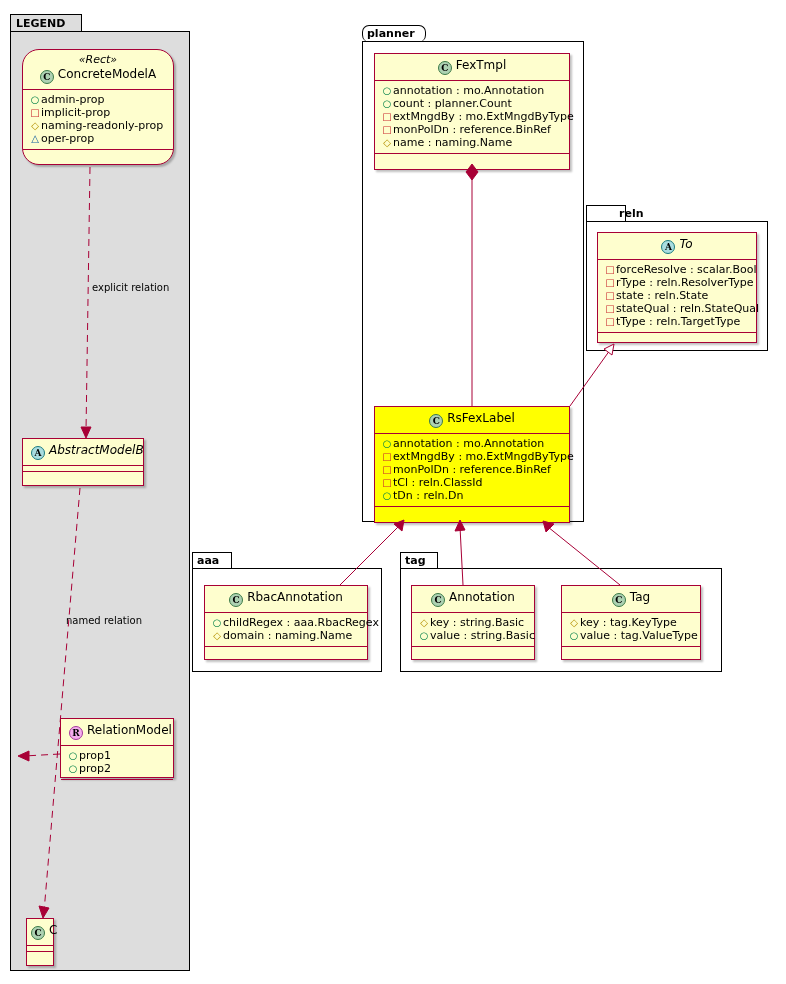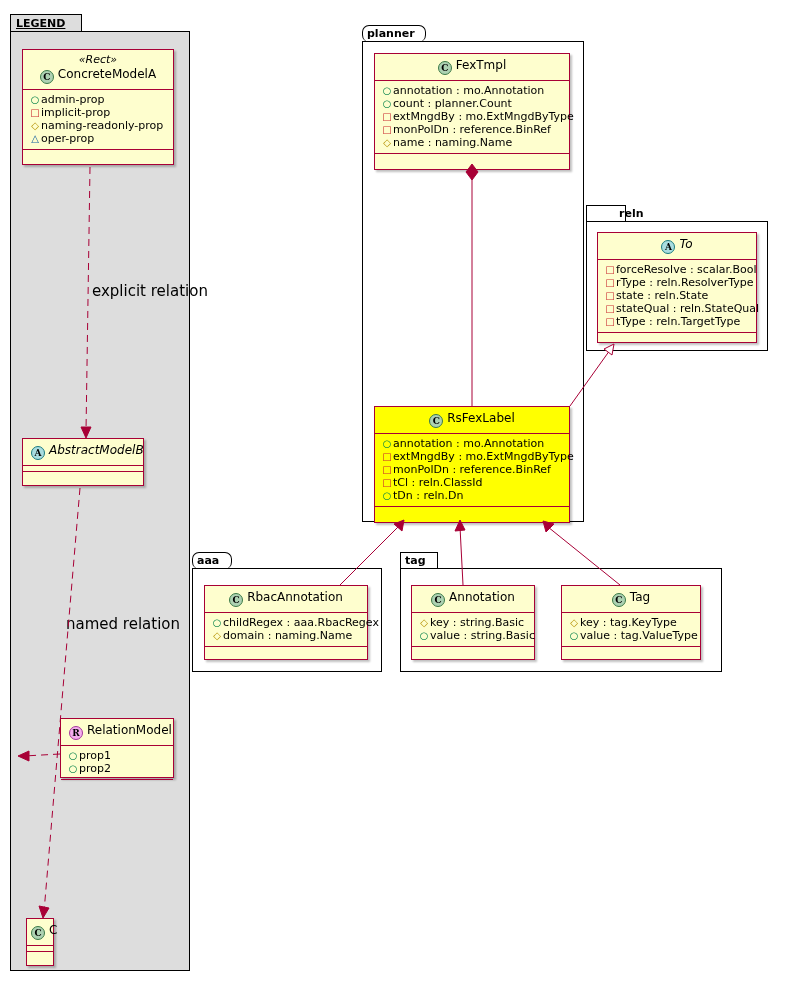--- a/index.html
+++ b/index.html
@@ -135,34 +135,34 @@
   }
   .vis-pub { color: #038048; }      
   .vis-priv { color: #c82930; }     
   .vis-prot { color: #b38f00; }     
   .vis-pkg { color: #1963a0; }      
   .emptybar { height: 5px; }
 
   
   .edge-label {
     position: absolute;
-    font-size: 15px;
+    font-size: 10px;
     white-space: nowrap;
     color: #000000;
   }
 </style>
 </head>
 <body>
 
 <div class="canvas">
 
-  <div class="legend-tab" style="left:10px; top:14px; width:72px; height:30px;text-decoration:underline;">LEGEND</div>
+  <div class="legend-tab" style="left:10px; top:14px; width:72px; height:30px;">LEGEND</div>
   <div class="legend-frame" style="left:10px; top:31px; width:180px; height:940px;"></div>
 
-  <div class="cls" style="left:22px; top:49px; width:152px; height:116px;">
+  <div class="cls" style="left:22px; top:49px; width:152px; height:116px;border-radius:17px;">
     <div class="cls-stereo">«Rect»</div>
     <div class="cls-header" style="padding-top:1px;">
       <span class="circ circ-c">C</span><span class="cls-name">ConcreteModelA</span>
     </div>
     <div class="sep"></div>
     <div class="attrs">
       <div class="attr"><span class="vis vis-pub">○</span><span>admin-prop</span></div>
       <div class="attr"><span class="vis vis-priv">□</span><span>implicit-prop</span></div>
       <div class="attr"><span class="vis vis-prot">◇</span><span>naming-readonly-prop</span></div>
       <div class="attr"><span class="vis vis-pkg">△</span><span>oper-prop</span></div>
@@ -254,21 +254,21 @@
       <div class="attr"><span class="vis vis-priv">□</span><span>forceResolve : scalar.Bool</span></div>
       <div class="attr"><span class="vis vis-priv">□</span><span>rType : reln.ResolverType</span></div>
       <div class="attr"><span class="vis vis-priv">□</span><span>state : reln.State</span></div>
       <div class="attr"><span class="vis vis-priv">□</span><span>stateQual : reln.StateQual</span></div>
       <div class="attr"><span class="vis vis-priv">□</span><span>tType : reln.TargetType</span></div>
     </div>
     <div class="sep"></div>
     <div class="emptybar"></div>
   </div>
 
-  <div class="pkg-tab" style="left:192px; top:552px; width:40px; height:17px;border-radius:7px;">aaa</div>
+  <div class="pkg-tab" style="left:192px; top:552px; width:40px; height:17px;">aaa</div>
   <div class="pkg-body" style="left:192px; top:568px; width:190px; height:104px;"></div>
 
   <div class="cls" style="left:204px; top:585px; width:164px; height:75px;">
     <div class="cls-header">
       <span class="circ circ-c">C</span><span class="cls-name">RbacAnnotation</span>
     </div>
     <div class="sep"></div>
     <div class="attrs">
       <div class="attr"><span class="vis vis-pub">○</span><span>childRegex : aaa.RbacRegex</span></div>
       <div class="attr"><span class="vis vis-prot">◇</span><span>domain : naming.Name</span></div>

